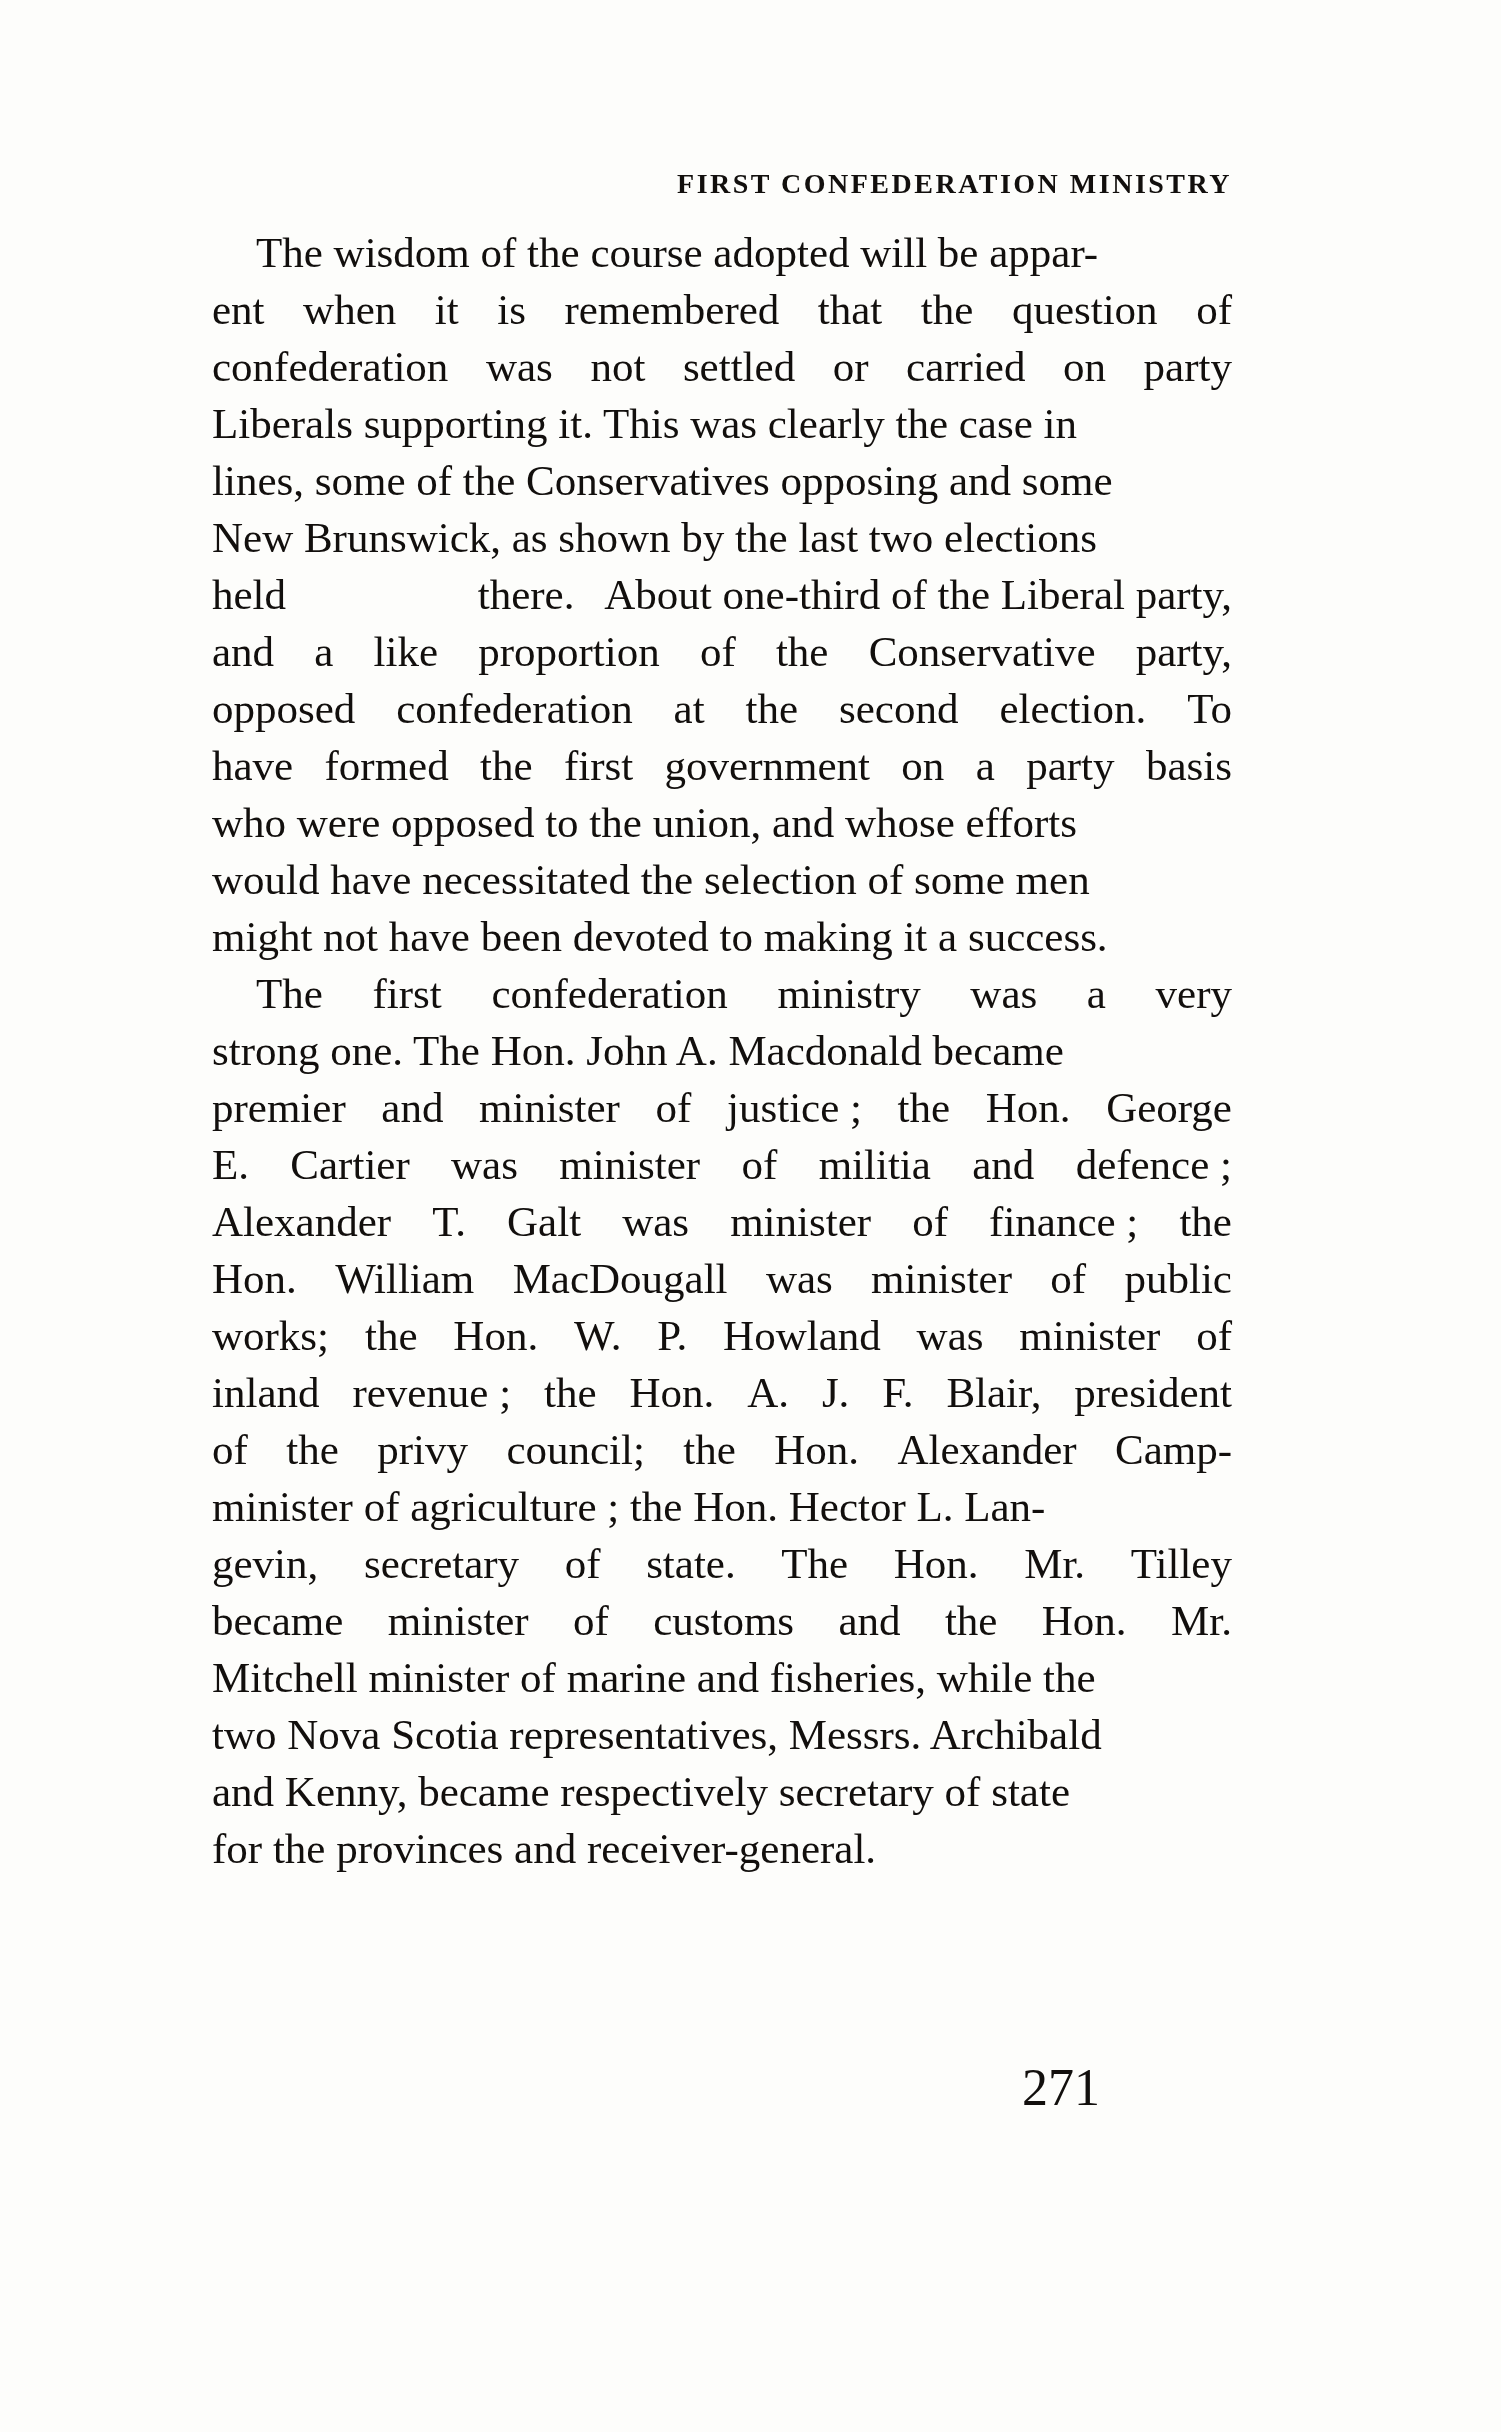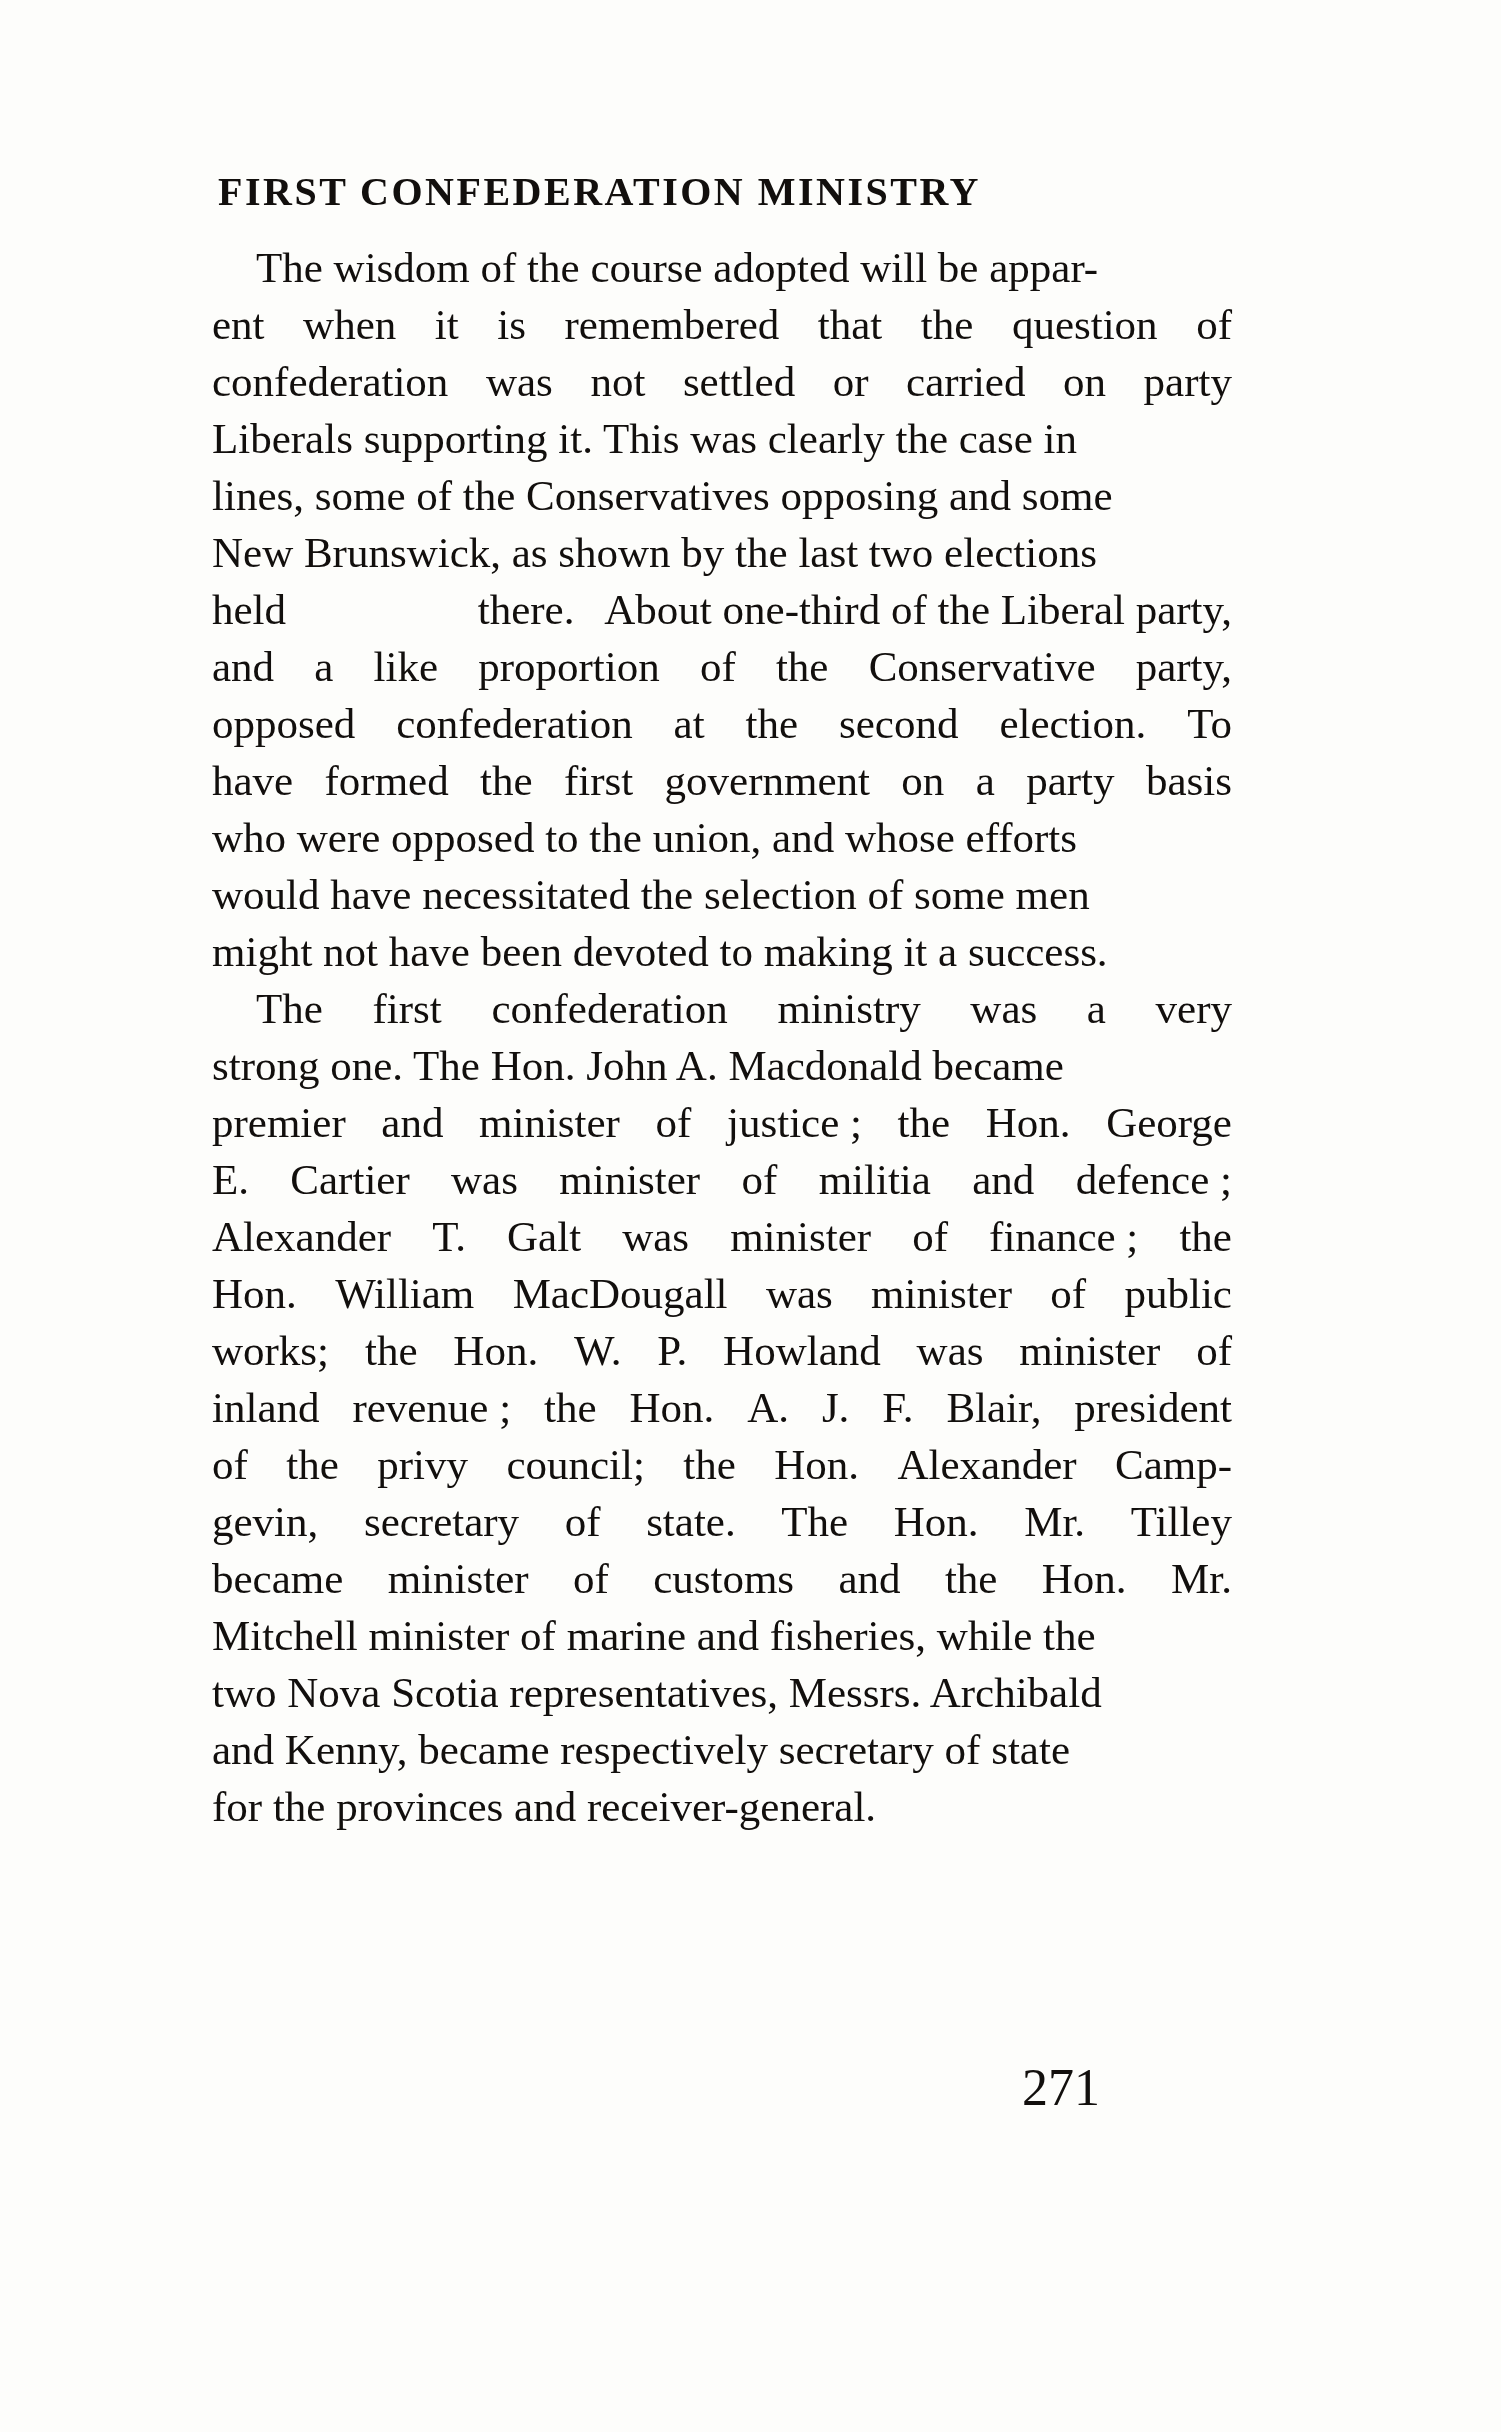--- a/index.html
+++ b/index.html
@@ -23,23 +23,23 @@
     height: 2432px;
     background: #fdfdfb;
   }
   .content {
     position: absolute;
     left: 212px;
     top: 168px;
     width: 1020px;
   }
   .page-header {
-    font-size: 40px;
+    font-size: 28px;
     letter-spacing: 2.5px;
-    text-align: left;
+    text-align: right;
     font-weight: 600;
     margin: 0 0 24px 0;
     padding-left: 6px;
     white-space: nowrap;
   }
   .para {
     font-size: 43px;
     line-height: 1.0;
     text-align: justify;
     margin: 0;
@@ -220,20 +220,21 @@
         <div class="line j">
           <span>of</span>
           <span>the</span>
           <span>privy</span>
           <span>council;</span>
           <span>the</span>
           <span>Hon.</span>
           <span>Alexander</span>
           <span>Camp-</span>
         </div>
+        <div class="line">minister of agriculture ; the Hon. Hector  L. Lan-</div>
         <div class="line j">
           <span>gevin,</span>
           <span>secretary</span>
           <span>of</span>
           <span>state.</span>
           <span>The</span>
           <span>Hon.</span>
           <span>Mr.</span>
           <span>Tilley</span>
         </div>

